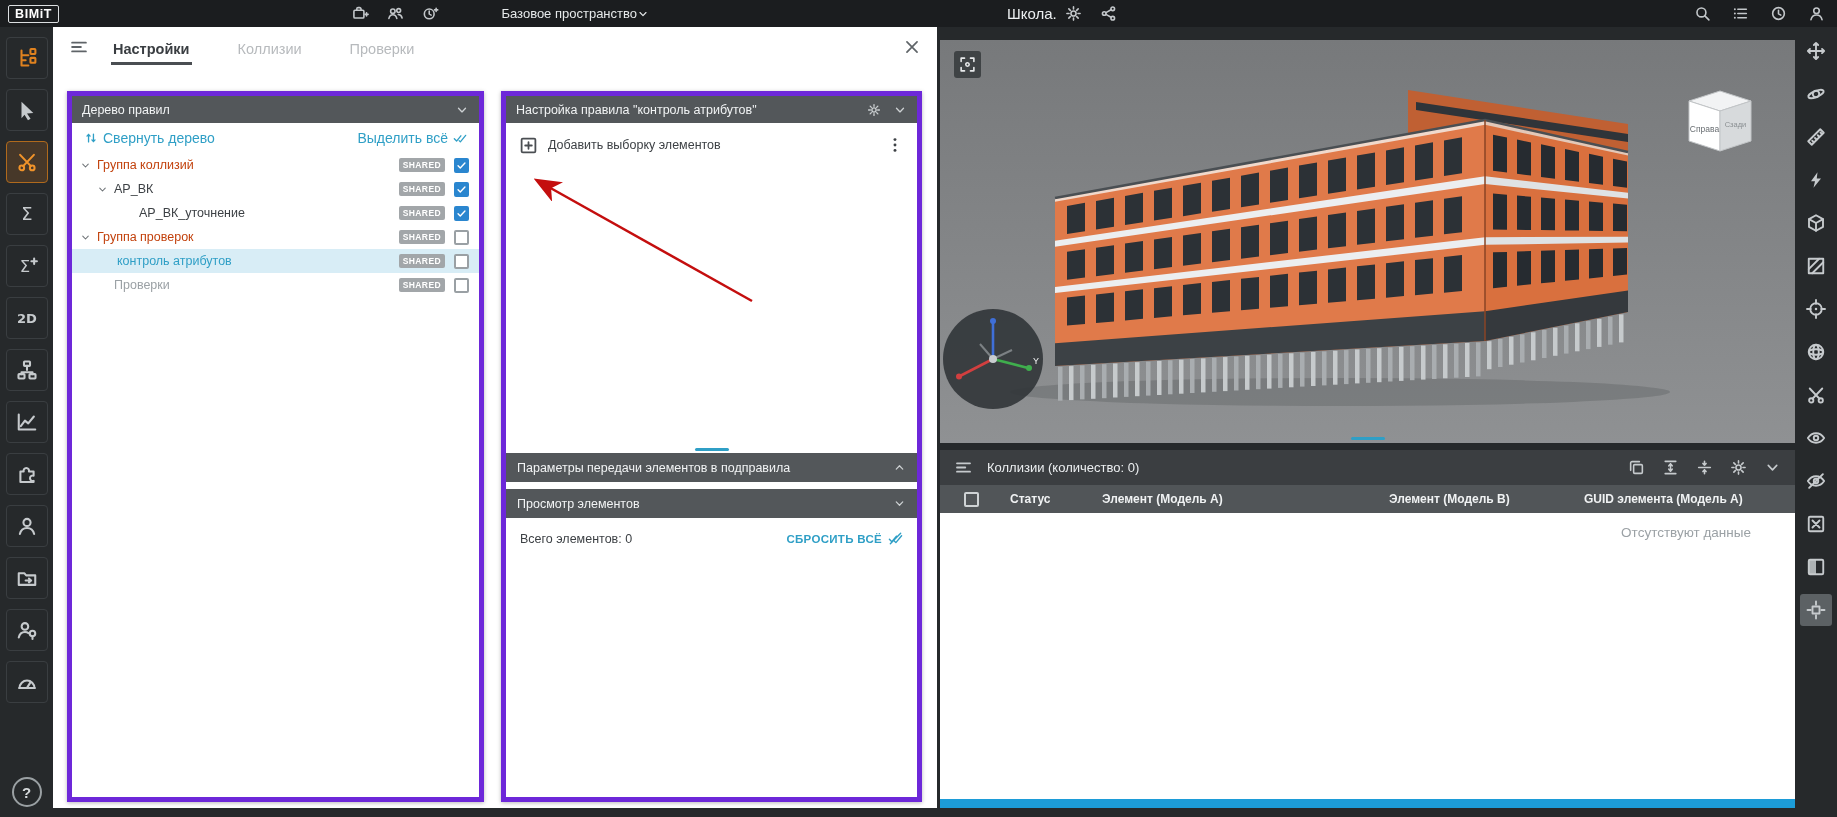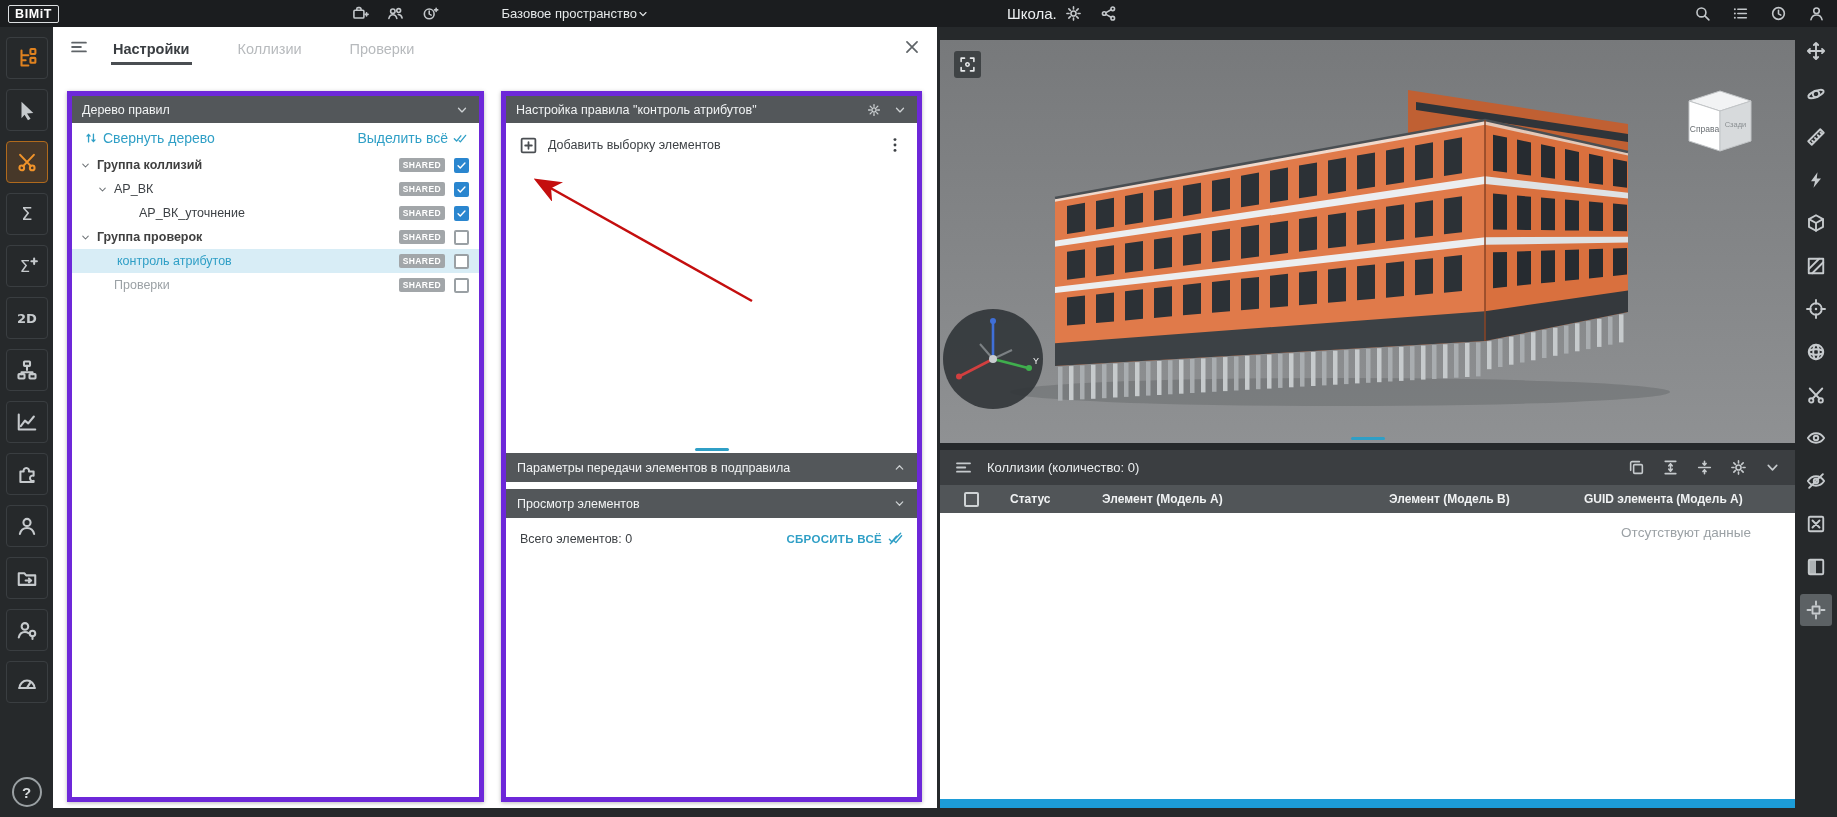--- a/index.html
+++ b/index.html
@@ -59,21 +59,21 @@
   .link{display:flex;align-items:center;gap:5px;cursor:pointer}
   .link .icon{width:14px;height:14px}
   .tree-links .right{margin-left:auto}
   .tree-rows{flex:1;overflow:hidden}
   .tree-row{height:24px;display:flex;align-items:center;padding-right:10px;font-size:12.5px;
     color:#3d4145;cursor:pointer}
   .tree-row.selected{background:#d8edf6}
   .expander{width:17px;height:14px;color:#6d7276;display:flex;align-items:center;flex:none}
   .expander svg{width:11px;height:11px}
   .tree-label{white-space:nowrap}
-  .tree-label.bold{font-weight:bold;color:#404040}
+  .tree-label.bold{font-weight:normal;color:#c2410c}
   .tree-label.muted{color:#9ba1a5}
   .tree-label.sel{color:#2f9fc6}
   .flex1{flex:1}
   .badge{background:#a2a6a9;color:#fff;font-size:8.5px;font-weight:bold;letter-spacing:.4px;
     padding:2px 4px;border-radius:2px;margin-right:9px;flex:none}
   .cb{width:15px;height:15px;border:2px solid #9aa0a4;border-radius:2px;background:#fff;cursor:pointer;
     display:flex;align-items:center;justify-content:center;color:#fff;flex:none}
   .cb.checked{border-color:#2a86cf;background:#2a86cf}
   .cb svg{width:11px;height:11px}
 

